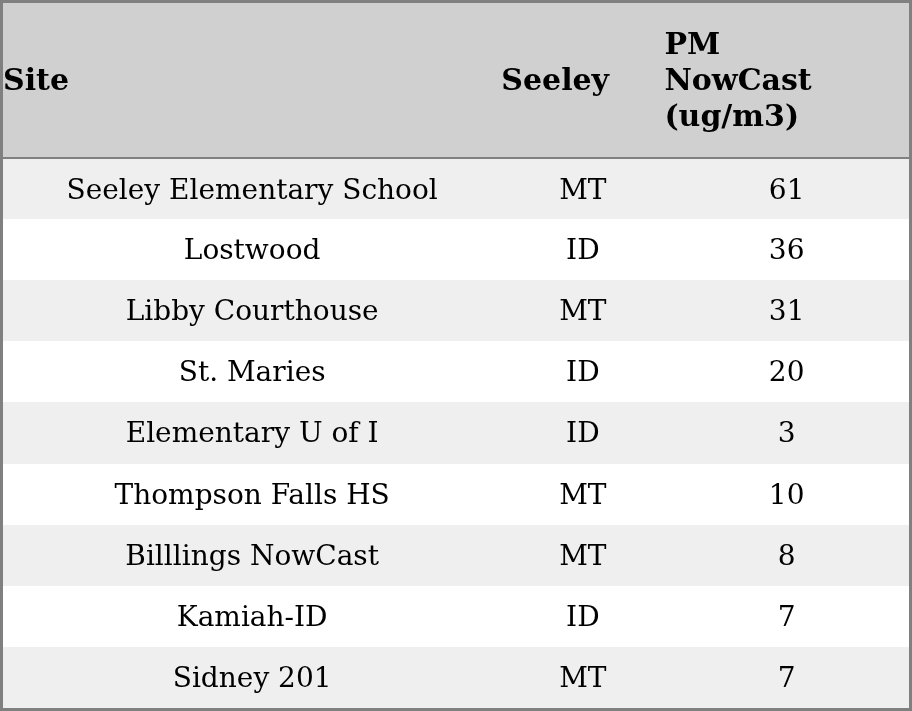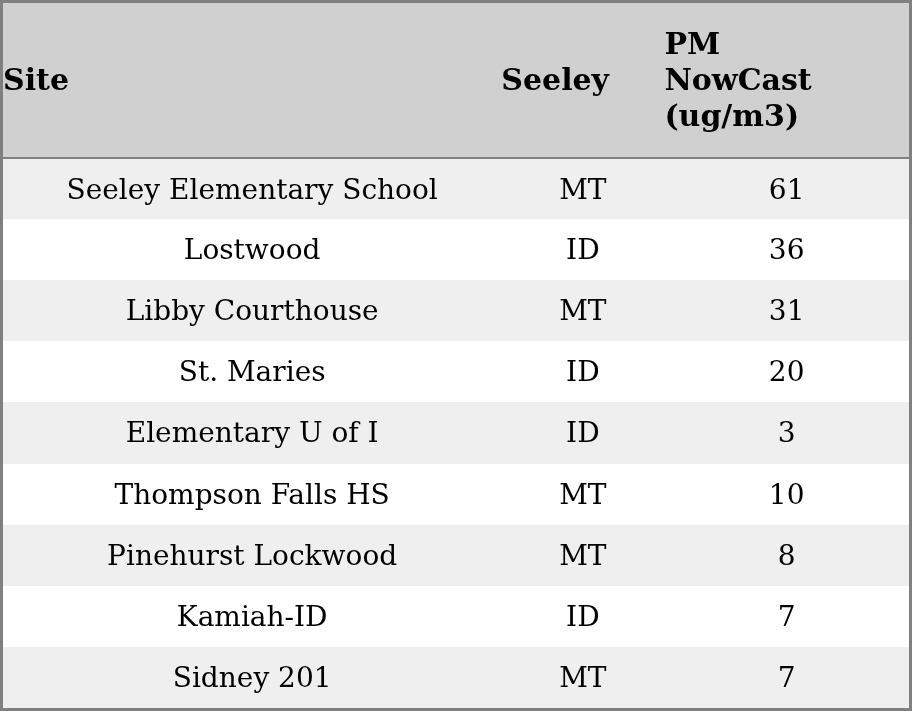--- a/index.html
+++ b/index.html
@@ -100,21 +100,21 @@
           <td>Elementary U of I</td>
           <td>ID</td>
           <td>3</td>
         </tr>
         <tr>
           <td>Thompson Falls HS</td>
           <td>MT</td>
           <td>10</td>
         </tr>
         <tr>
-          <td>Pinehurst Lockwood</td>
+          <td>Billlings NowCast</td>
           <td>MT</td>
           <td>8</td>
         </tr>
         <tr>
           <td>Kamiah-ID</td>
           <td>ID</td>
           <td>7</td>
         </tr>
         <tr>
           <td>Sidney 201</td>

